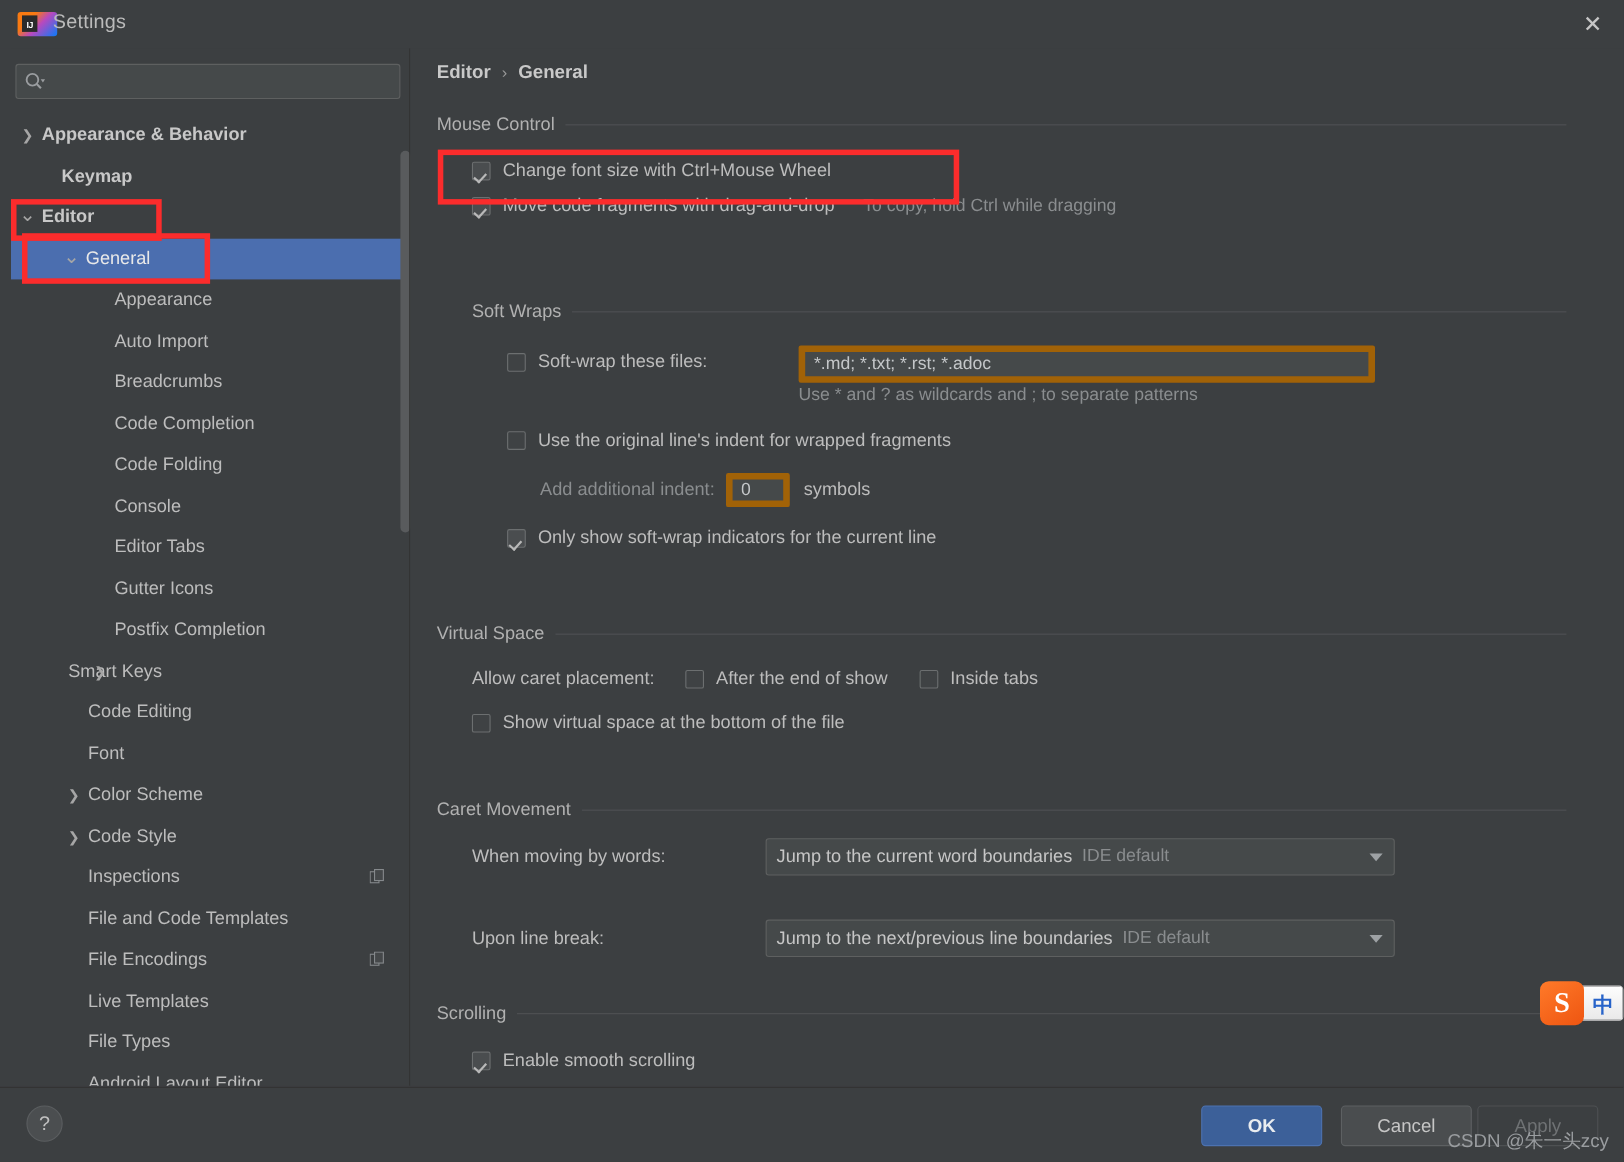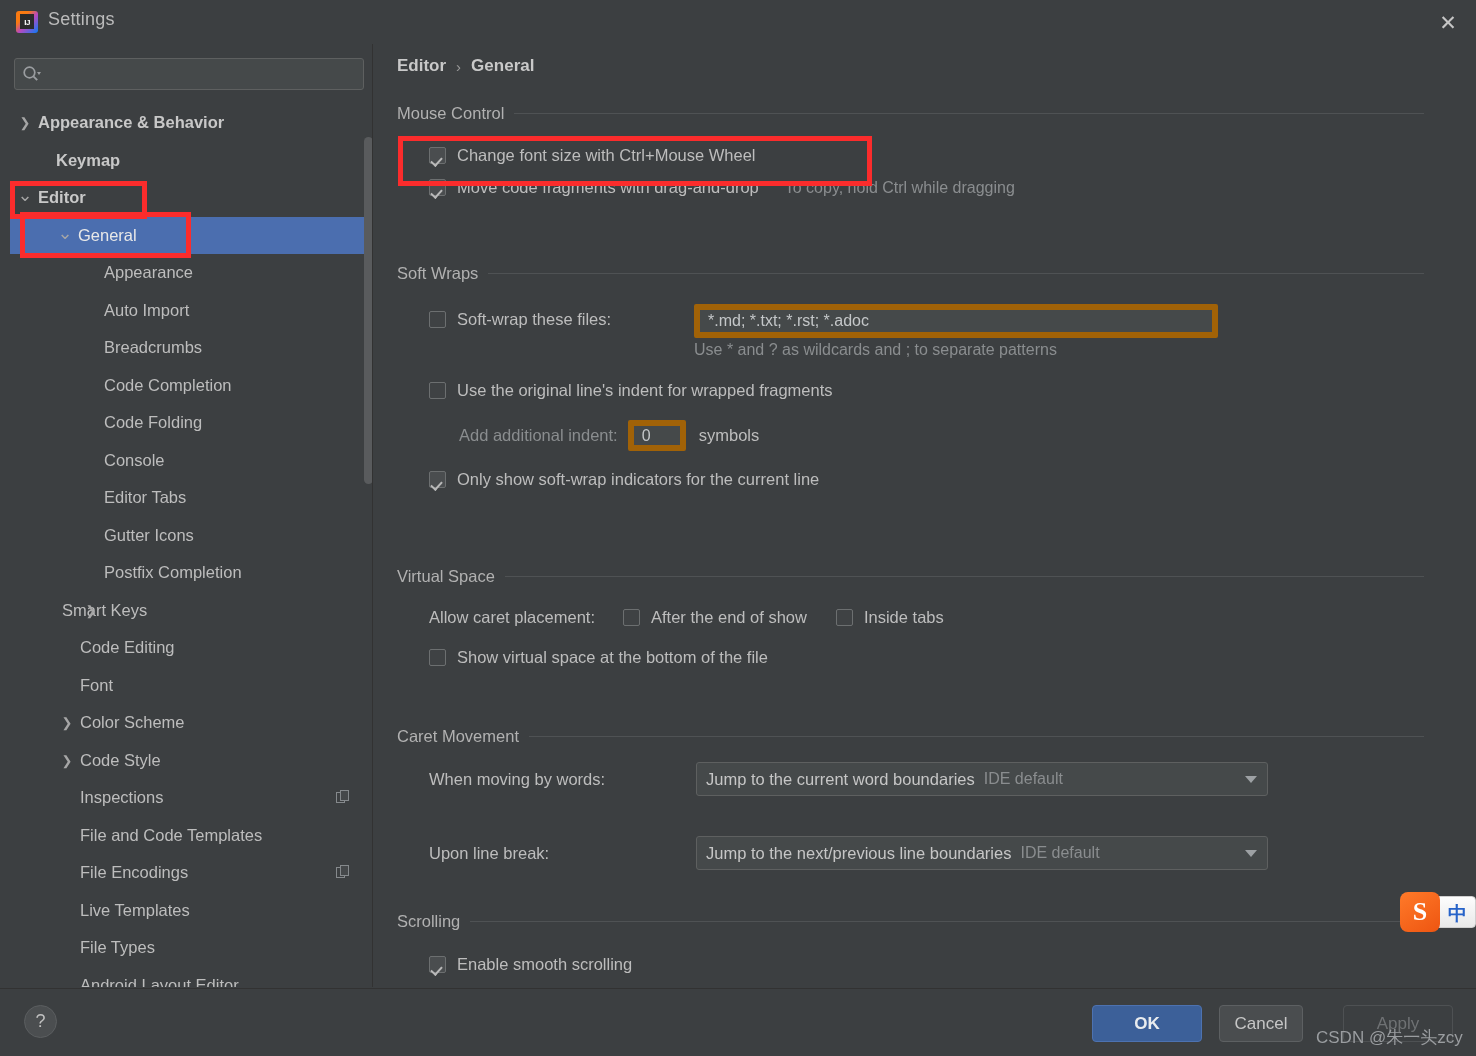--- a/index.html
+++ b/index.html
@@ -16,21 +16,21 @@
   }
 
   
   .titlebar {
     position: absolute; left: 0; top: 0; width: 1476px; height: 44px;
     background: #3c3f41;
     display: flex; align-items: center;
   }
   .ij-logo {
     position: absolute; left: 16px; top: 11px;
-    width: 22px; height: 22px; border-radius: 3px;
+    width: 36px; height: 22px; border-radius: 3px;
     background:
       linear-gradient(135deg,#f97a12 0%, #f97a12 30%, #b749bf 55%, #087cfa 100%);
     overflow: hidden;
   }
   .ij-logo .sq {
     position: absolute; left: 4px; top: 3px; width: 14px; height: 15px;
     background: #2b2b2b;
   }
   .ij-logo .txt {
     position: absolute; left: 0; top: 0; width: 22px; height: 22px;
@@ -191,21 +191,21 @@
   .btn {
     position: absolute; top: 16px; height: 37px;
     border-radius: 4px; display: flex; align-items: center; justify-content: center;
     font-size: 17px; cursor: pointer;
   }
   .btn-ok {
     left: 1092px; width: 110px;
     background: #3c6099; border: 1px solid #4d72b0; color: #e9ecef; font-weight: bold;
   }
   .btn-cancel {
-    left: 1219px; width: 84px;
+    left: 1219px; width: 119px;
     background: #4a4d4f; border: 1px solid #5d6062; color: #c6c6c6;
   }
   .btn-apply {
     left: 1343px; width: 110px;
     background: #42454700; border: 1px solid #4e5153; color: #6f7274;
   }
 
   
   .ime {
     position: absolute; left: 1400px; top: 892px;
@@ -375,21 +375,21 @@
         <span class="cb-label">Change font size with Ctrl+Mouse Wheel</span>
       </div>
 
       <div class="row" style="margin-left:56px; margin-top:13px;">
         <span class="cb checked"></span>
         <span class="cb-label">Move code fragments with drag-and-drop</span>
         <span class="hint" style="margin-left:26px;">To copy, hold Ctrl while dragging</span>
       </div>
     </div>
 
-    <div class="group" style="top:218px;">
+    <div class="group" style="top:228px;padding-left:32px;">
       <div class="group-head" style="margin-left:24px;">
         <span class="group-title">Soft Wraps</span>
         <span class="group-line"></span>
       </div>
 
       <div class="row" style="margin-left:56px; margin-top:26px;">
         <span class="cb empty"></span>
         <span class="cb-label">Soft-wrap these files:</span>
         <input class="textfield" type="text" style="position: absolute; left: 265px; top: -6px; width: 524px; height: 34px;" value="*.md; *.txt; *.rst; *.adoc">
       </div>

